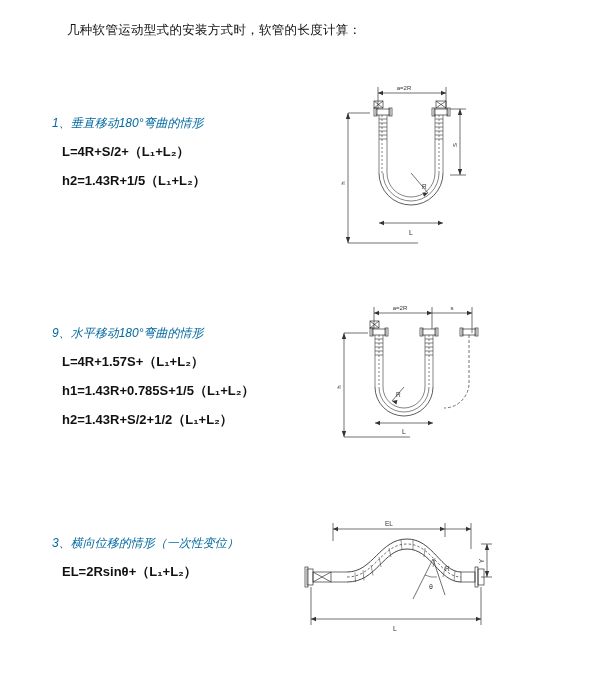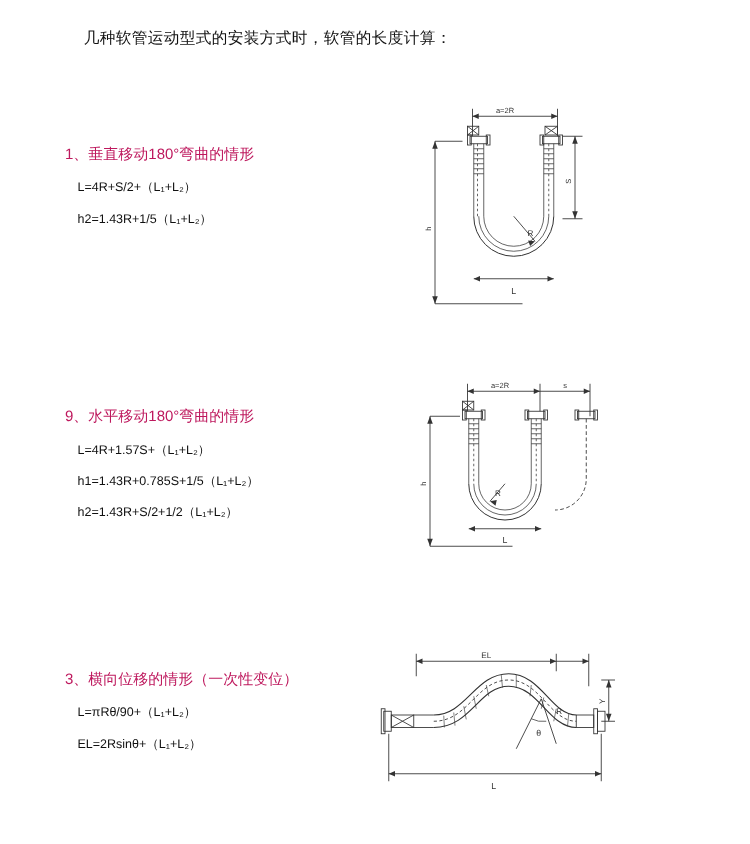--- a/index.html
+++ b/index.html
@@ -31,30 +31,32 @@
     width: 600px;
   }
   .case-text {
     position: absolute;
     left: 52px;
     top: 0;
     width: 250px;
   }
   .case-heading {
     font-size: 12px;
-    color: #be185d;
+    color: #0369a1;
     white-space: nowrap;
     margin-bottom: 11px;
+    font-style: italic;
   }
   .case-formula {
-    font-size: 10px;
+    font-size: 13px;
     color: #111;
     white-space: nowrap;
     margin-left: 10px;
     margin-bottom: 11px;
+    font-weight: bold;
   }
   .case-figure {
     position: absolute;
     top: 0;
   }
   .fig-svg { display: block; }
   
   #figure-1 { left: 300px; top: -50px; }
   #figure-2 { left: 300px; top: -38px; }
   #figure-3 { left: 285px; top: -28px; }
@@ -234,21 +236,20 @@
         <path d="M133 136 l-5 -2.2 v4.4 z" fill="#333" stroke="none"></path>
         <text x="104" y="147" font-size="7" fill="#333" stroke="none" text-anchor="middle" font-family="'Liberation Sans',sans-serif">L</text>
       </g>
     </svg>
   </div>
 </div>
 
 <div class="case" id="case-3" style="top:535px;">
   <div class="case-text">
     <div class="case-heading">3、横向位移的情形（一次性变位）</div>
-    <div class="case-formula">L=πRθ/90+（L₁+L₂）</div>
     <div class="case-formula">EL=2Rsinθ+（L₁+L₂）</div>
   </div>
   <div class="case-figure" id="figure-3">
     <svg class="fig-svg" width="210" height="150" viewBox="0 0 210 150" xmlns="http://www.w3.org/2000/svg">
       <g stroke="#333" fill="none" stroke-width="0.7">
 
         <line x1="48" y1="22" x2="160" y2="22"></line>
         <path d="M48 22 l5 -2.2 v4.4 z" fill="#333" stroke="none"></path>
         <path d="M160 22 l-5 -2.2 v4.4 z" fill="#333" stroke="none"></path>
         <line x1="48" y1="16" x2="48" y2="34"></line>

